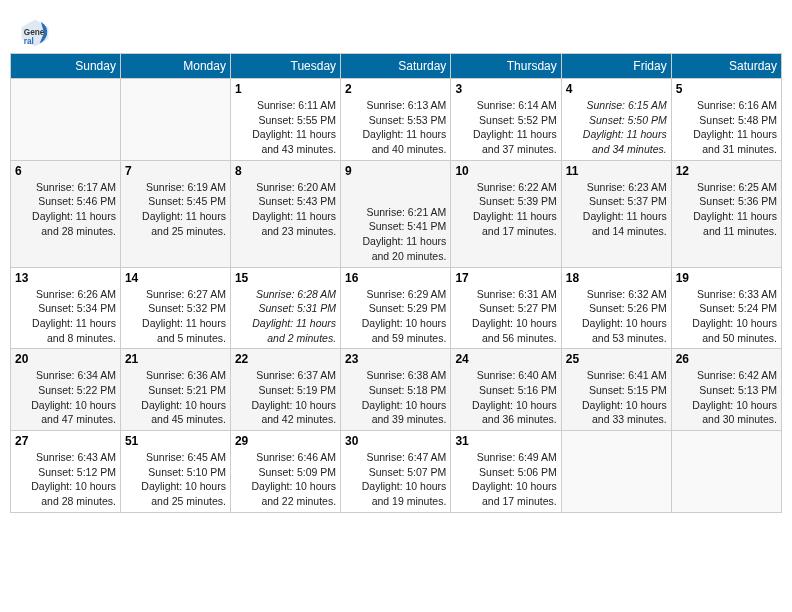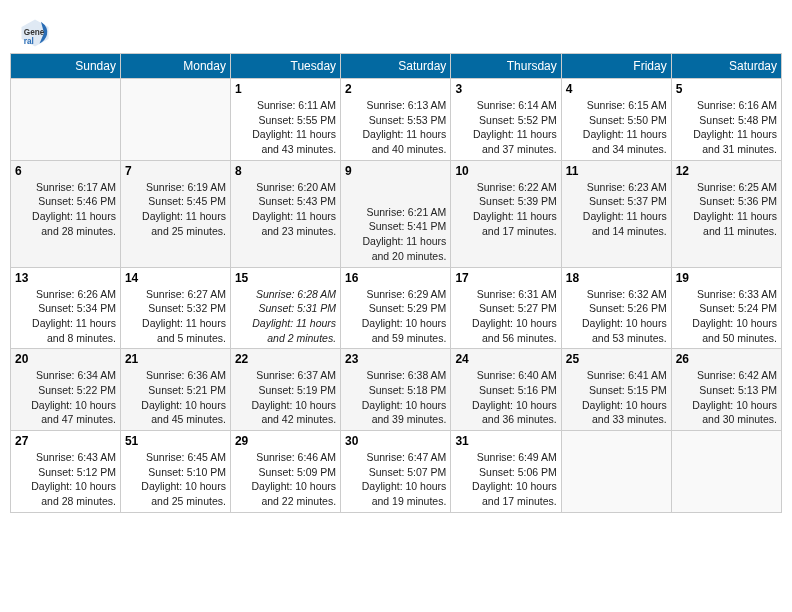--- a/index.html
+++ b/index.html
@@ -141,21 +141,21 @@
         </td>
         <td>
           <span class="day-num">3</span>
           <div class="cell-content" style="white-space: pre-line;">Sunrise: 6:14 AM
 Sunset: 5:52 PM
 Daylight: 11 hours
 and 37 minutes.</div>
         </td>
         <td>
           <span class="day-num">4</span>
-          <div class="cell-content" style="white-space: pre-line;">Sunrise: 6:15 AM
+          <div class="cell-content" style="white-space: pre-line; font-style: italic;">Sunrise: 6:15 AM
 Sunset: 5:50 PM
 Daylight: 11 hours
 and 34 minutes.</div>
         </td>
         <td>
           <span class="day-num">5</span>
           <div class="cell-content" style="white-space: pre-line;">Sunrise: 6:16 AM
 Sunset: 5:48 PM
 Daylight: 11 hours
 and 31 minutes.</div>

